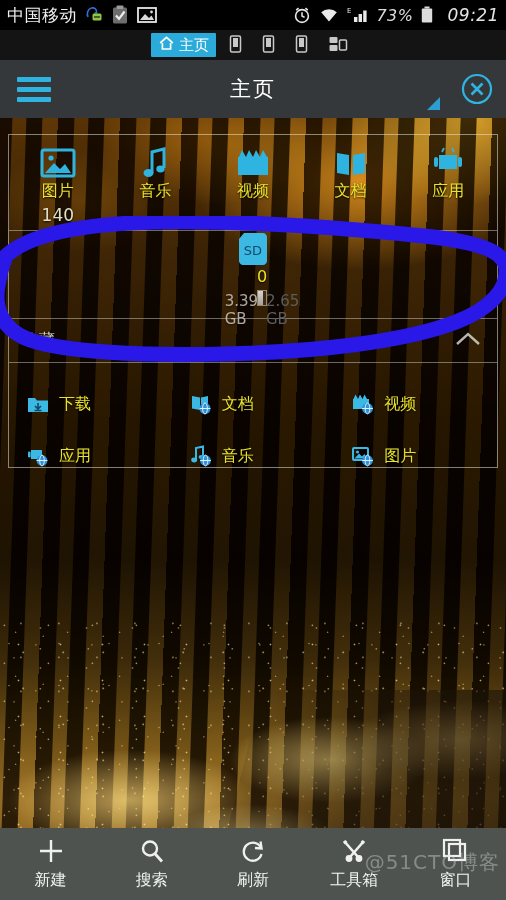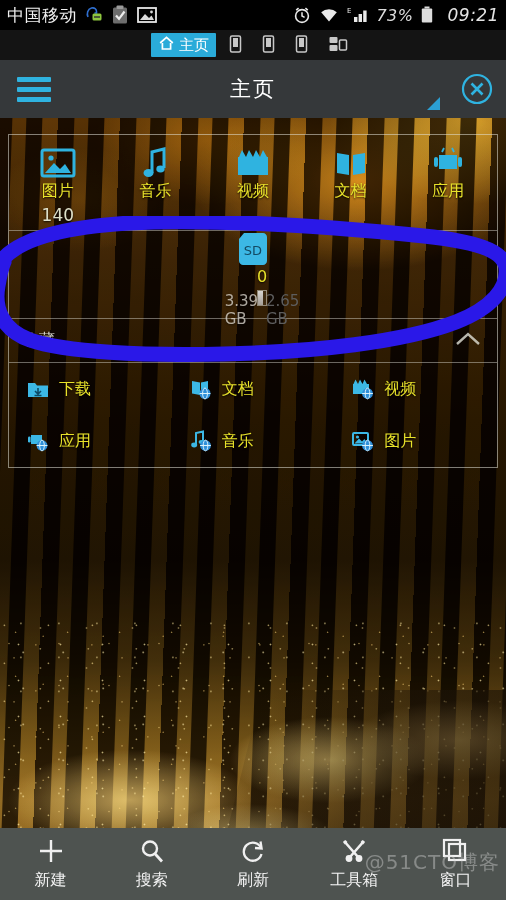--- a/index.html
+++ b/index.html
@@ -118,21 +118,21 @@
     color:rgba(235,230,220,.72); text-shadow:0 1px 2px rgba(0,0,0,.5); }
 
   
   #fav-header { height:44px; display:flex; align-items:center; padding:0 14px;
     border-bottom:1px solid rgba(225,225,215,.45); }
   #fav-title { font-size:16px; color:#d8d8cc; text-shadow:0 1px 2px rgba(0,0,0,.8); }
   #fav-chevron { margin-left:auto; }
 
   
   #fav-grid { display:grid; grid-template-columns:repeat(3,1fr); grid-auto-rows:52px; }
-  .fav { display:flex; align-items:center; gap:10px; padding-left:18px; }
+  .fav { display:flex; align-items:flex-end; gap:10px; padding-left:18px; }
   .fav .ficon { width:22px; height:22px; flex:0 0 22px; display:flex;
     align-items:center; justify-content:center; }
   .fav .flabel { font-size:16px; color:#e8e22a; text-shadow:0 1px 2px rgba(0,0,0,.85); }
 
   
   #annotation { position:absolute; left:-6px; top:216px; width:518px; height:146px;
     z-index:40; pointer-events:none; }
 
   
   #toolbar { position:absolute; left:0; bottom:0; width:506px; height:72px; z-index:30;

